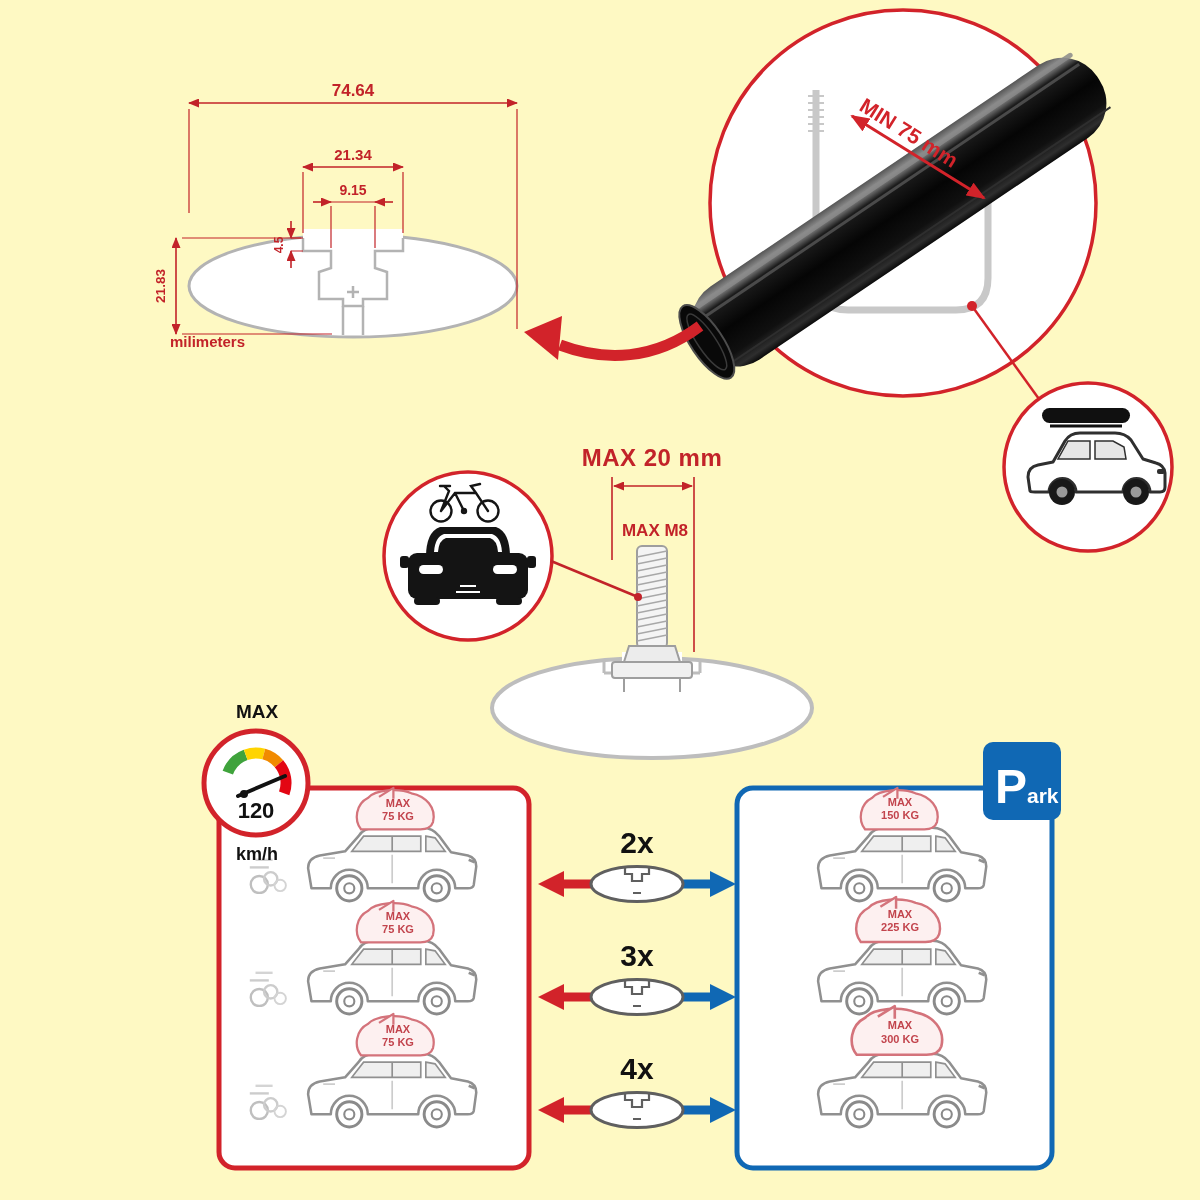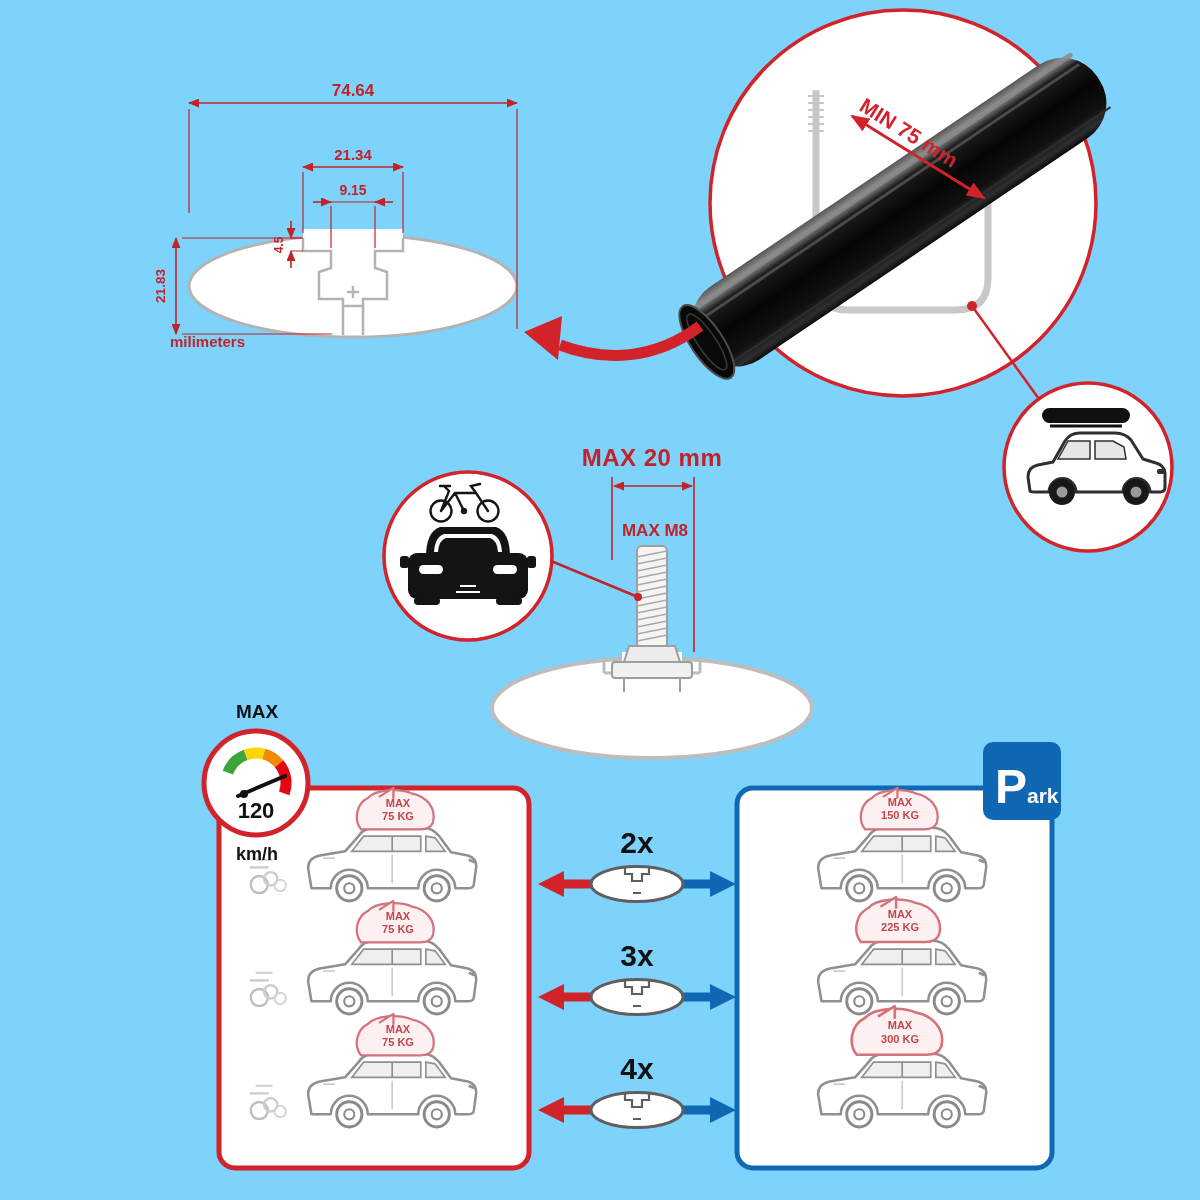--- a/index.html
+++ b/index.html
@@ -1,16 +1,16 @@
 <!DOCTYPE html>
 <html><head>
 <meta charset="utf-8">
 <style>
   html,body{margin:0;padding:0;background:#fff;}
-  .canvas{position:relative;width:1200px;height:1200px;background:#7dd3fc;overflow:hidden;}
+  .canvas{position:relative;width:1200px;height:1200px;background:#fef9c3;overflow:hidden;}
   svg{font-family:"Liberation Sans",sans-serif;}
   
   .gray-draw{stroke:#b3b3b3;stroke-width:3;fill:#fff;}
   .gray-line{stroke:#b3b3b3;stroke-width:2.5;fill:none;}
   .red-dim{stroke:#c22329;stroke-width:1.6;fill:none;}
   .red-ext{stroke:#c22329;stroke-width:1.2;fill:none;}
   .red-ring{fill:#fff;stroke:#d2232a;stroke-width:3.5;}
   .panel-red{fill:#fff;stroke:#d2232a;stroke-width:5;}
   .panel-blue{fill:#fff;stroke:#1068b4;stroke-width:5;}
   

